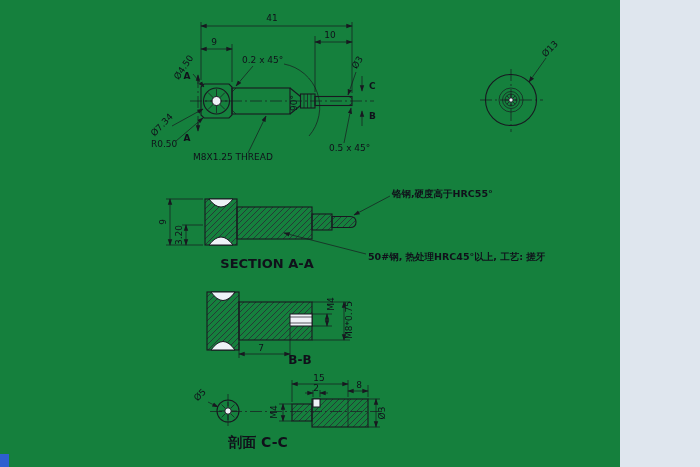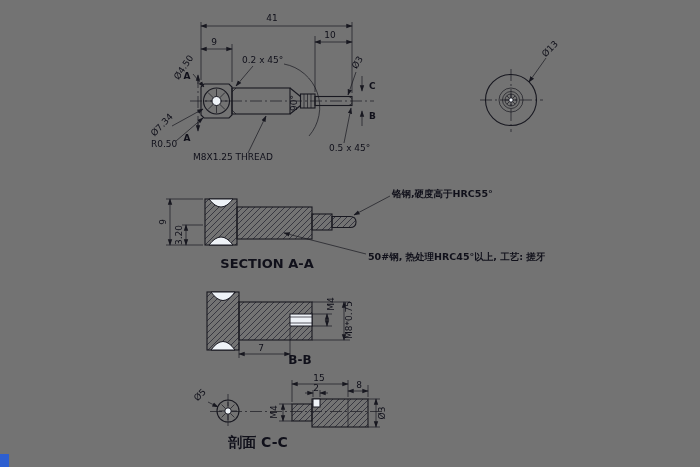--- a/index.html
+++ b/index.html
@@ -2,22 +2,22 @@
 <html><head>
 <meta charset="utf-8">
 <style>
   html,body{margin:0;padding:0;}
   body{
     font-family:"DejaVu Sans", "Liberation Sans", sans-serif;
     background:#dfe6ee;
   }
   .page{
     position:relative;
-    width:700px;height:467px;
-    background:#737373;
+    width:620px;height:467px;
+    background:#15803d;
     overflow:hidden;
   }
   svg text{
     fill:#10101a;
     font-family:"DejaVu Sans", "Liberation Sans", sans-serif;
   }
   .dim{font-size:9px;}
   .lbl{font-size:9px;}
   .note{font-size:9.5px;font-weight:bold;}
   .ttl{font-size:13px;font-weight:bold;}

